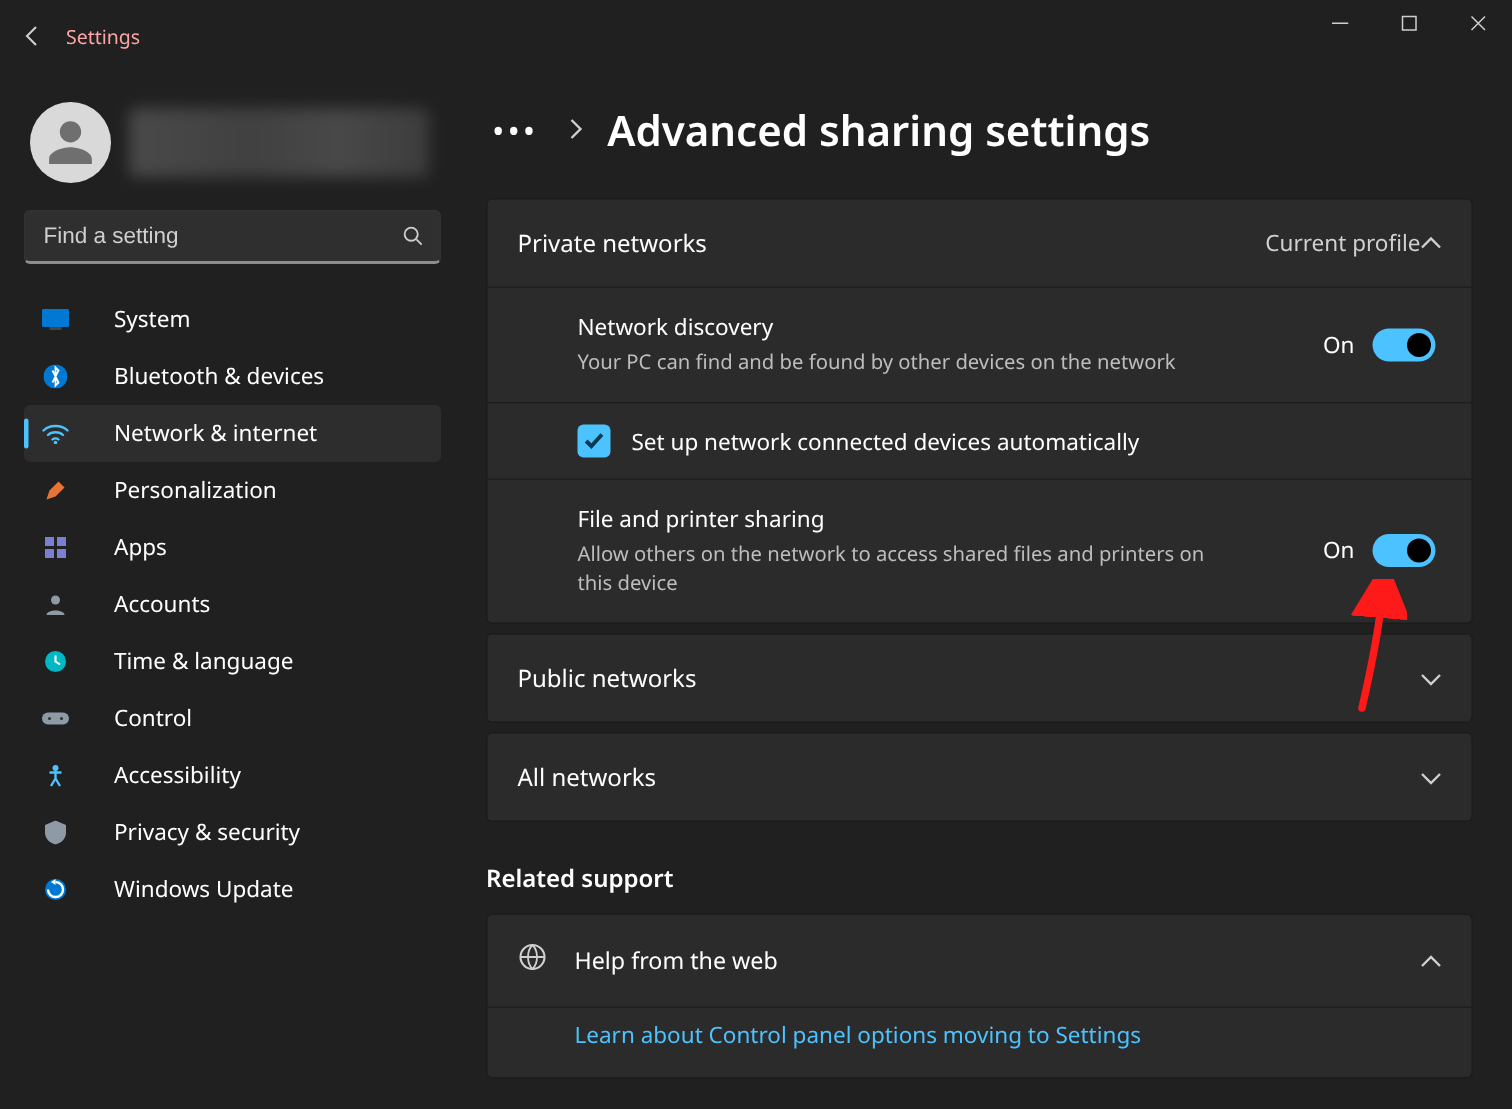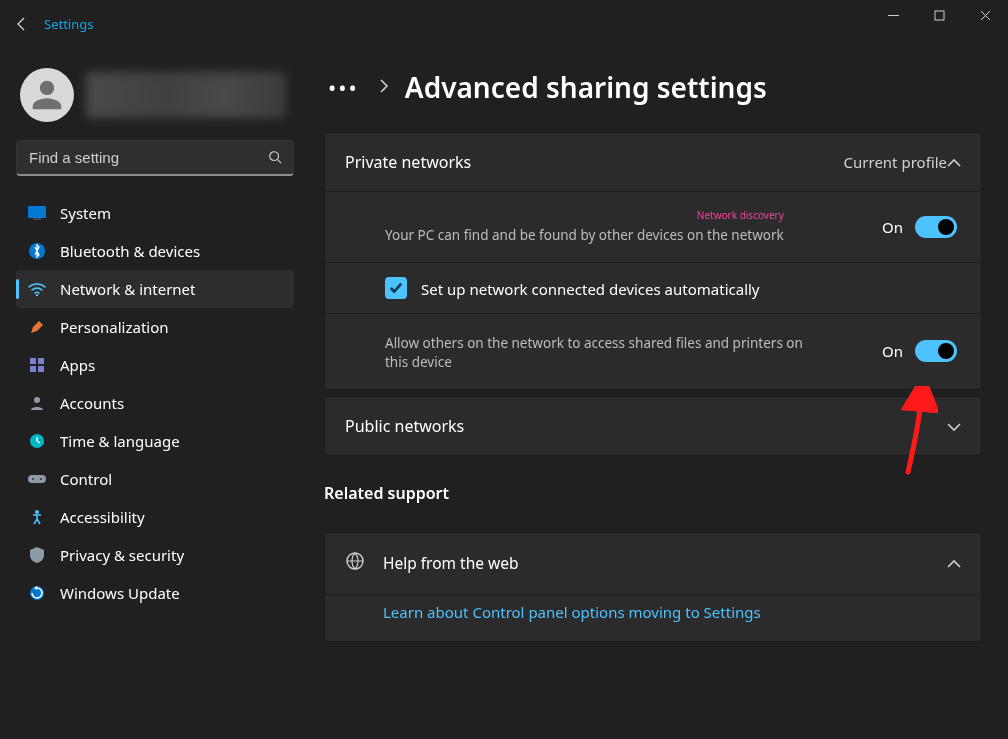--- a/index.html
+++ b/index.html
@@ -11,21 +11,21 @@
   }
 
   
   .titlebar {
     height: 48px; display: flex; align-items: center;
   }
   .titlebar .back {
     width: 44px; display: flex; align-items: center; justify-content: center;
     color: #cccccc; font-size: 14px;
   }
-  .titlebar .title { font-size: 13px; color: #0ea5e9; }
+  .titlebar .title { font-size: 13px; color: #fca5a5; }
   .win-controls {
     position: absolute; top: 0; right: 0; display: flex;
   }
   .win-controls .ctl {
     width: 46px; height: 30px; display: flex; align-items: center; justify-content: center;
     color: #cccccc;
   }
 
   
   .app { display: flex; height: calc(739px - 48px); }
@@ -51,21 +51,21 @@
     border-bottom: 2px solid #8d8d8d; border-radius: 4px; color: #cfcfcf;
     padding: 0 40px 0 12px; font-size: 15px; outline: none;
   }
   .search::placeholder { color: #cfcfcf; }
   .search-icon {
     position: absolute; right: 12px; top: 50%; transform: translateY(-50%);
     color: #cfcfcf;
   }
   .nav { list-style: none; }
   .nav li {
-    display: flex; align-items: center; gap: 14px;
+    display: flex; align-items: center; gap: 30px;
     height: 38px; padding-left: 12px; border-radius: 4px;
     font-size: 15px; color: #ffffff;
   }
   .nav li .icon { width: 18px; height: 18px; display: inline-flex; align-items: center; justify-content: center; }
   .nav li.selected {
     background: #2d2d2d; position: relative;
   }
   .nav li.selected::before {
     content: ""; position: absolute; left: 0; top: 9px; bottom: 9px;
     width: 3px; background: #4cc2ff; border-radius: 2px;
@@ -87,21 +87,21 @@
     padding: 18px 20px; font-size: 16px;
   }
   .section-head .right { display: flex; align-items: center; color: #d0d0d0; font-size: 15px; }
   .section-head .chev { color: #d0d0d0; }
 
   .setting-row {
     display: flex; align-items: center; justify-content: space-between;
     padding: 16px 24px 16px 60px; border-top: 1px solid #1f1f1f;
   }
   .setting-row .text { max-width: 430px; }
-  .setting-row .text .stitle { font-size: 10px; color: #ec4899; text-align: right; }
+  .setting-row .text .stitle { font-size: 15px; color: #ffffff; }
   .setting-row .text .sdesc { font-size: 13.5px; color: #bdbdbd; margin-top: 4px; line-height: 1.45; }
   .setting-row .control { display: flex; align-items: center; gap: 12px; }
   .setting-row .state { font-size: 15px; color: #ffffff; }
 
   .checkbox-row {
     display: flex; align-items: flex-end; gap: 14px;
     padding: 14px 24px 14px 60px; border-top: 1px solid #1f1f1f;
   }
   .cbx {
     width: 22px; height: 22px; border-radius: 4px; background: #4cc2ff;
@@ -111,21 +111,21 @@
 
   .toggle {
     width: 42px; height: 22px; border-radius: 11px; background: #4cc2ff;
     position: relative;
   }
   .toggle::after {
     content: ""; position: absolute; right: 3px; top: 3px;
     width: 16px; height: 16px; border-radius: 50%; background: #000000;
   }
 
-  .support-title { font-size: 16px; font-weight: 600; margin: 26px 0 28px 0; }
+  .support-title { font-size: 16px; font-weight: 600; margin: 26px 0 13px 0; }
   .help-head {
     display: flex; align-items: center; gap: 18px;
     padding: 18px 20px;
   }
   .help-head .chev { margin-left: auto; color: #d0d0d0; }
   .help-body { padding: 6px 20px 18px 58px; border-top: 1px solid #1f1f1f; }
   .help-link { color: #4cc2ff; font-size: 15px; }
 
   
   .arrow {
@@ -329,40 +329,51 @@
         <div class="cbx">
           <svg viewBox="0 0 16 16">
               <path d="M2 8 L6 12 L14 3"></path>
             </svg>
         </div>
         <span style="font-size:15px;">Set up network connected devices automatically</span>
       </div>
 
       <div class="setting-row">
         <div class="text">
+          <div class="stitle">File and printer sharing</div>
           <div class="sdesc">Allow others on the network to access shared files and printers on this device</div>
         </div>
         <div class="control">
           <span class="state">On</span>
           <div class="toggle"></div>
         </div>
       </div>
     </div>
 
     <div class="card">
       <div class="section-head">
         <span>Public networks</span>
         <span class="chev">
           <svg width="14" height="10" viewBox="0 0 14 10">
               <path d="M1 2 L7 8 L13 2" fill="none" stroke="#cfcfcf" stroke-width="1.6"></path>
             </svg>
         </span>
       </div>
     </div>
 
+    <div class="card">
+      <div class="section-head">
+        <span>All networks</span>
+        <span class="chev">
+          <svg width="14" height="10" viewBox="0 0 14 10">
+              <path d="M1 2 L7 8 L13 2" fill="none" stroke="#cfcfcf" stroke-width="1.6"></path>
+            </svg>
+        </span>
+      </div>
+    </div>
 
     <div class="support-title">Related support</div>
 
     <div class="card">
       <div class="help-head">
         <span>
           <svg width="20" height="20" viewBox="0 0 20 20">
               <circle cx="10" cy="10" r="8" fill="none" stroke="#cfcfcf" stroke-width="1.4"></circle>
               <path d="M2 10 H18 M10 2 C6 6 6 14 10 18 M10 2 C14 6 14 14 10 18" fill="none" stroke="#cfcfcf" stroke-width="1.2"></path>
             </svg>

